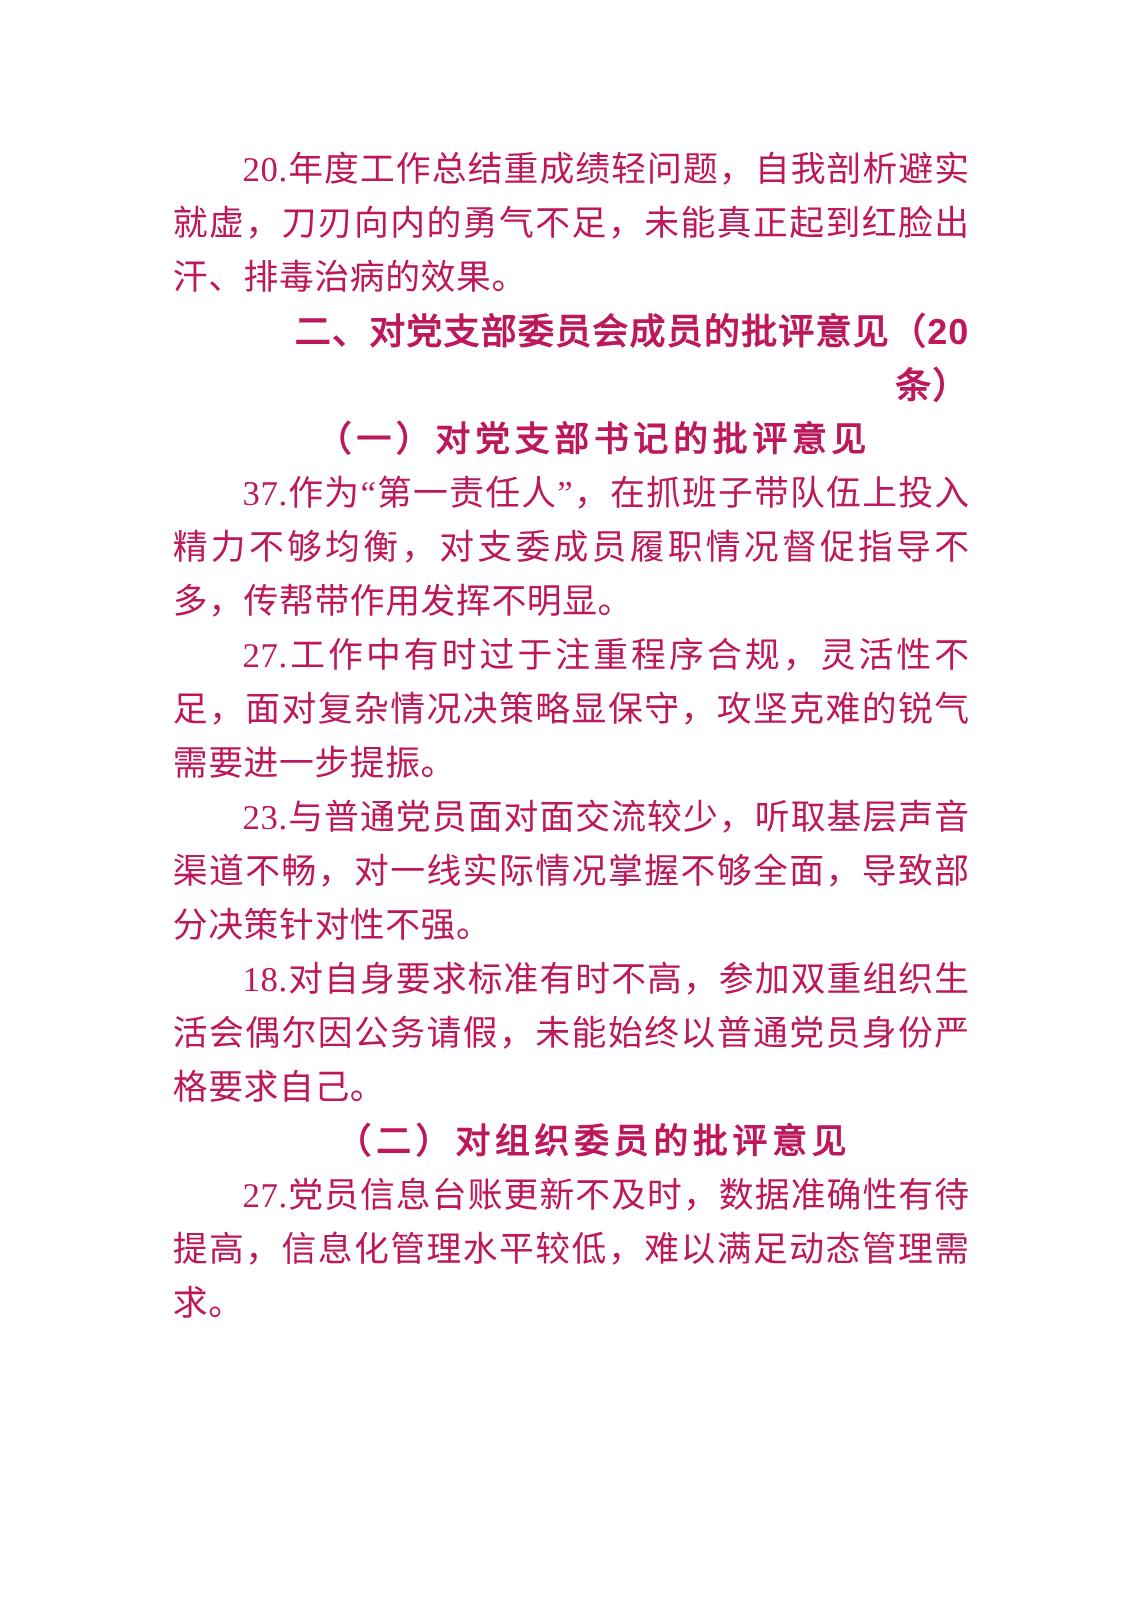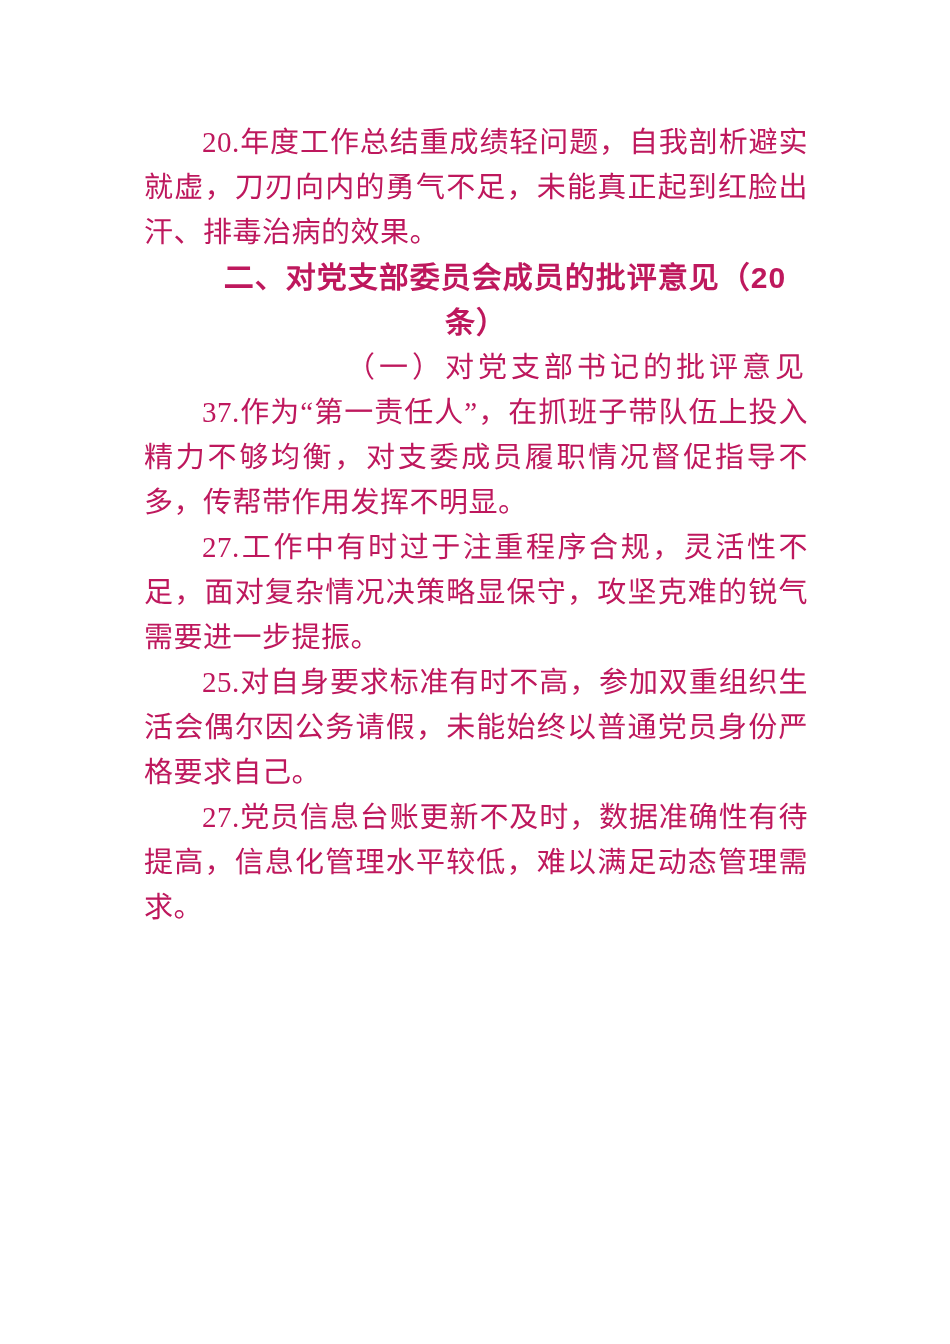--- a/index.html
+++ b/index.html
@@ -35,35 +35,37 @@
   .para {
     text-indent: 58px;
     letter-spacing: 0.5px;
   }
   .h1-sec {
     text-indent: 58px;
     font-weight: bold;
     font-family: "Liberation Sans", "DejaVu Sans", sans-serif;
     font-size: 30px;
     letter-spacing: 1px;
-    text-align: center;
+    text-align: right;
   }
   .h2-sec {
     text-indent: 38px;
-    font-weight: normal;
+    font-weight: bold;
     letter-spacing: 4px;
-    text-align: right;
+    text-align: center;
   }
 </style>
 </head>
 <body>
 
 <div class="page">
   <div class="content" id="doc-content">
       <p class="para">20.年度工作总结重成绩轻问题，自我剖析避实就虚，刀刃向内的勇气不足，未能真正起到红脸出汗、排毒治病的效果。</p>
       <p class="h1-sec">二、对党支部委员会成员的批评意见（20 条）</p>
       <p class="h2-sec">（一）对党支部书记的批评意见</p>
       <p class="para">37.作为“第一责任人”，在抓班子带队伍上投入精力不够均衡，对支委成员履职情况督促指导不多，传帮带作用发挥不明显。</p>
       <p class="para">27.工作中有时过于注重程序合规，灵活性不足，面对复杂情况决策略显保守，攻坚克难的锐气需要进一步提振。</p>
-      <p class="para">25.对自身要求标准有时不高，参加双重组织生活会偶尔因公务请假，未能始终以普通党员身份严格要求自己。</p>
+      <p class="para">23.与普通党员面对面交流较少，听取基层声音渠道不畅，对一线实际情况掌握不够全面，导致部分决策针对性不强。</p>
+      <p class="para">18.对自身要求标准有时不高，参加双重组织生活会偶尔因公务请假，未能始终以普通党员身份严格要求自己。</p>
+      <p class="h2-sec">（二）对组织委员的批评意见</p>
       <p class="para">27.党员信息台账更新不及时，数据准确性有待提高，信息化管理水平较低，难以满足动态管理需求。</p>
     </div>
 </div>
 
 </body></html>

